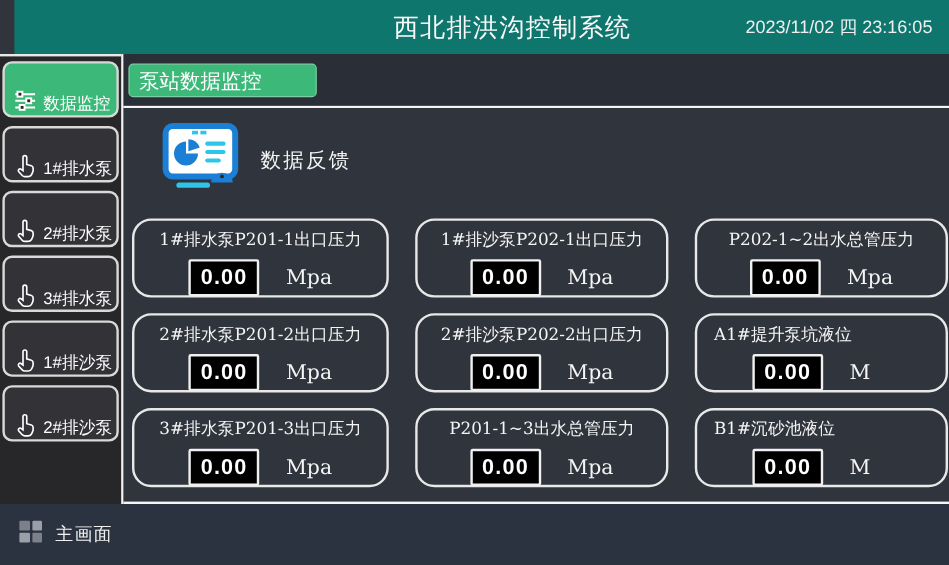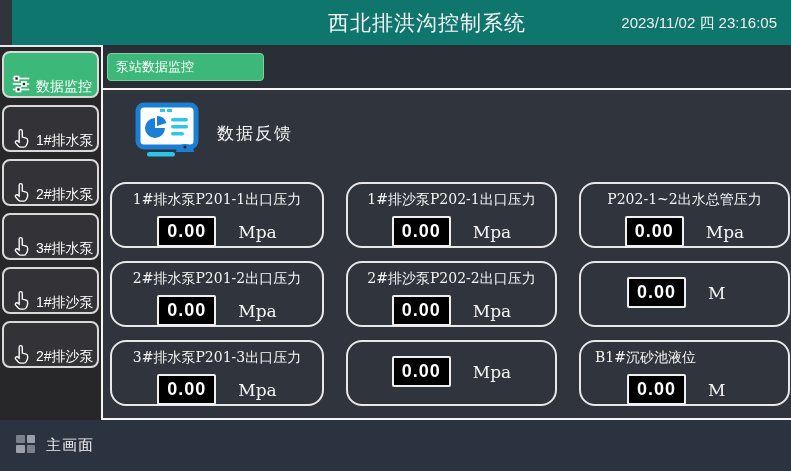--- a/index.html
+++ b/index.html
@@ -44,21 +44,21 @@
     position:absolute; top:45px; left:101px; width:2px; height:375px; background:#f5f5f5;
   }
 
   
   .main { position:absolute; top:45px; left:103px; width:688px; height:373px; }
   .tabrow { height:43px; background:#2a2e37; position:relative; }
   .tab {
     position:absolute; left:4px; top:8px; width:157px; height:28px;
     background:#3cb878; border:1px solid #7ccfa2; border-radius:4px;
     display:flex; align-items:center; padding-left:8px;
-    font-size:13px; color:#ffffff; cursor:pointer;
+    font-size:17px; color:#ffffff; cursor:pointer;
   }
   .tab-underline { height:2px; background:#f5f5f5; }
   .content { position:relative; height:328px; background:#30343d; }
 
   .feedback { position:absolute; left:30px; top:12px; display:flex; align-items:center; }
   .feedback .fb-label { font-size:17px; letter-spacing:2px; margin-left:16px; color:#f5f5f5; }
 
   .grid {
     position:absolute; left:7px; top:92px;
     display:grid; grid-template-columns:214px 211px 211px;
@@ -214,33 +214,35 @@
           </div>
         </div>
         <div class="panel">
           <div class="p-title">2#排沙泵P202-2出口压力</div>
           <div class="p-valrow">
             <span class="val-box">0.00</span>
             <span class="unit">Mpa</span>
           </div>
         </div>
         <div class="panel">
+          <div class="p-title">A1#提升泵坑液位</div>
           <div class="p-valrow">
             <span class="val-box">0.00</span>
             <span class="unit">M</span>
           </div>
         </div>
         <div class="panel">
           <div class="p-title">3#排水泵P201-3出口压力</div>
           <div class="p-valrow">
             <span class="val-box">0.00</span>
             <span class="unit">Mpa</span>
           </div>
         </div>
         <div class="panel">
+          <div class="p-title">P201-1~3出水总管压力</div>
           <div class="p-valrow">
             <span class="val-box">0.00</span>
             <span class="unit">Mpa</span>
           </div>
         </div>
         <div class="panel">
           <div class="p-title">B1#沉砂池液位</div>
           <div class="p-valrow">
             <span class="val-box">0.00</span>
             <span class="unit">M</span>

